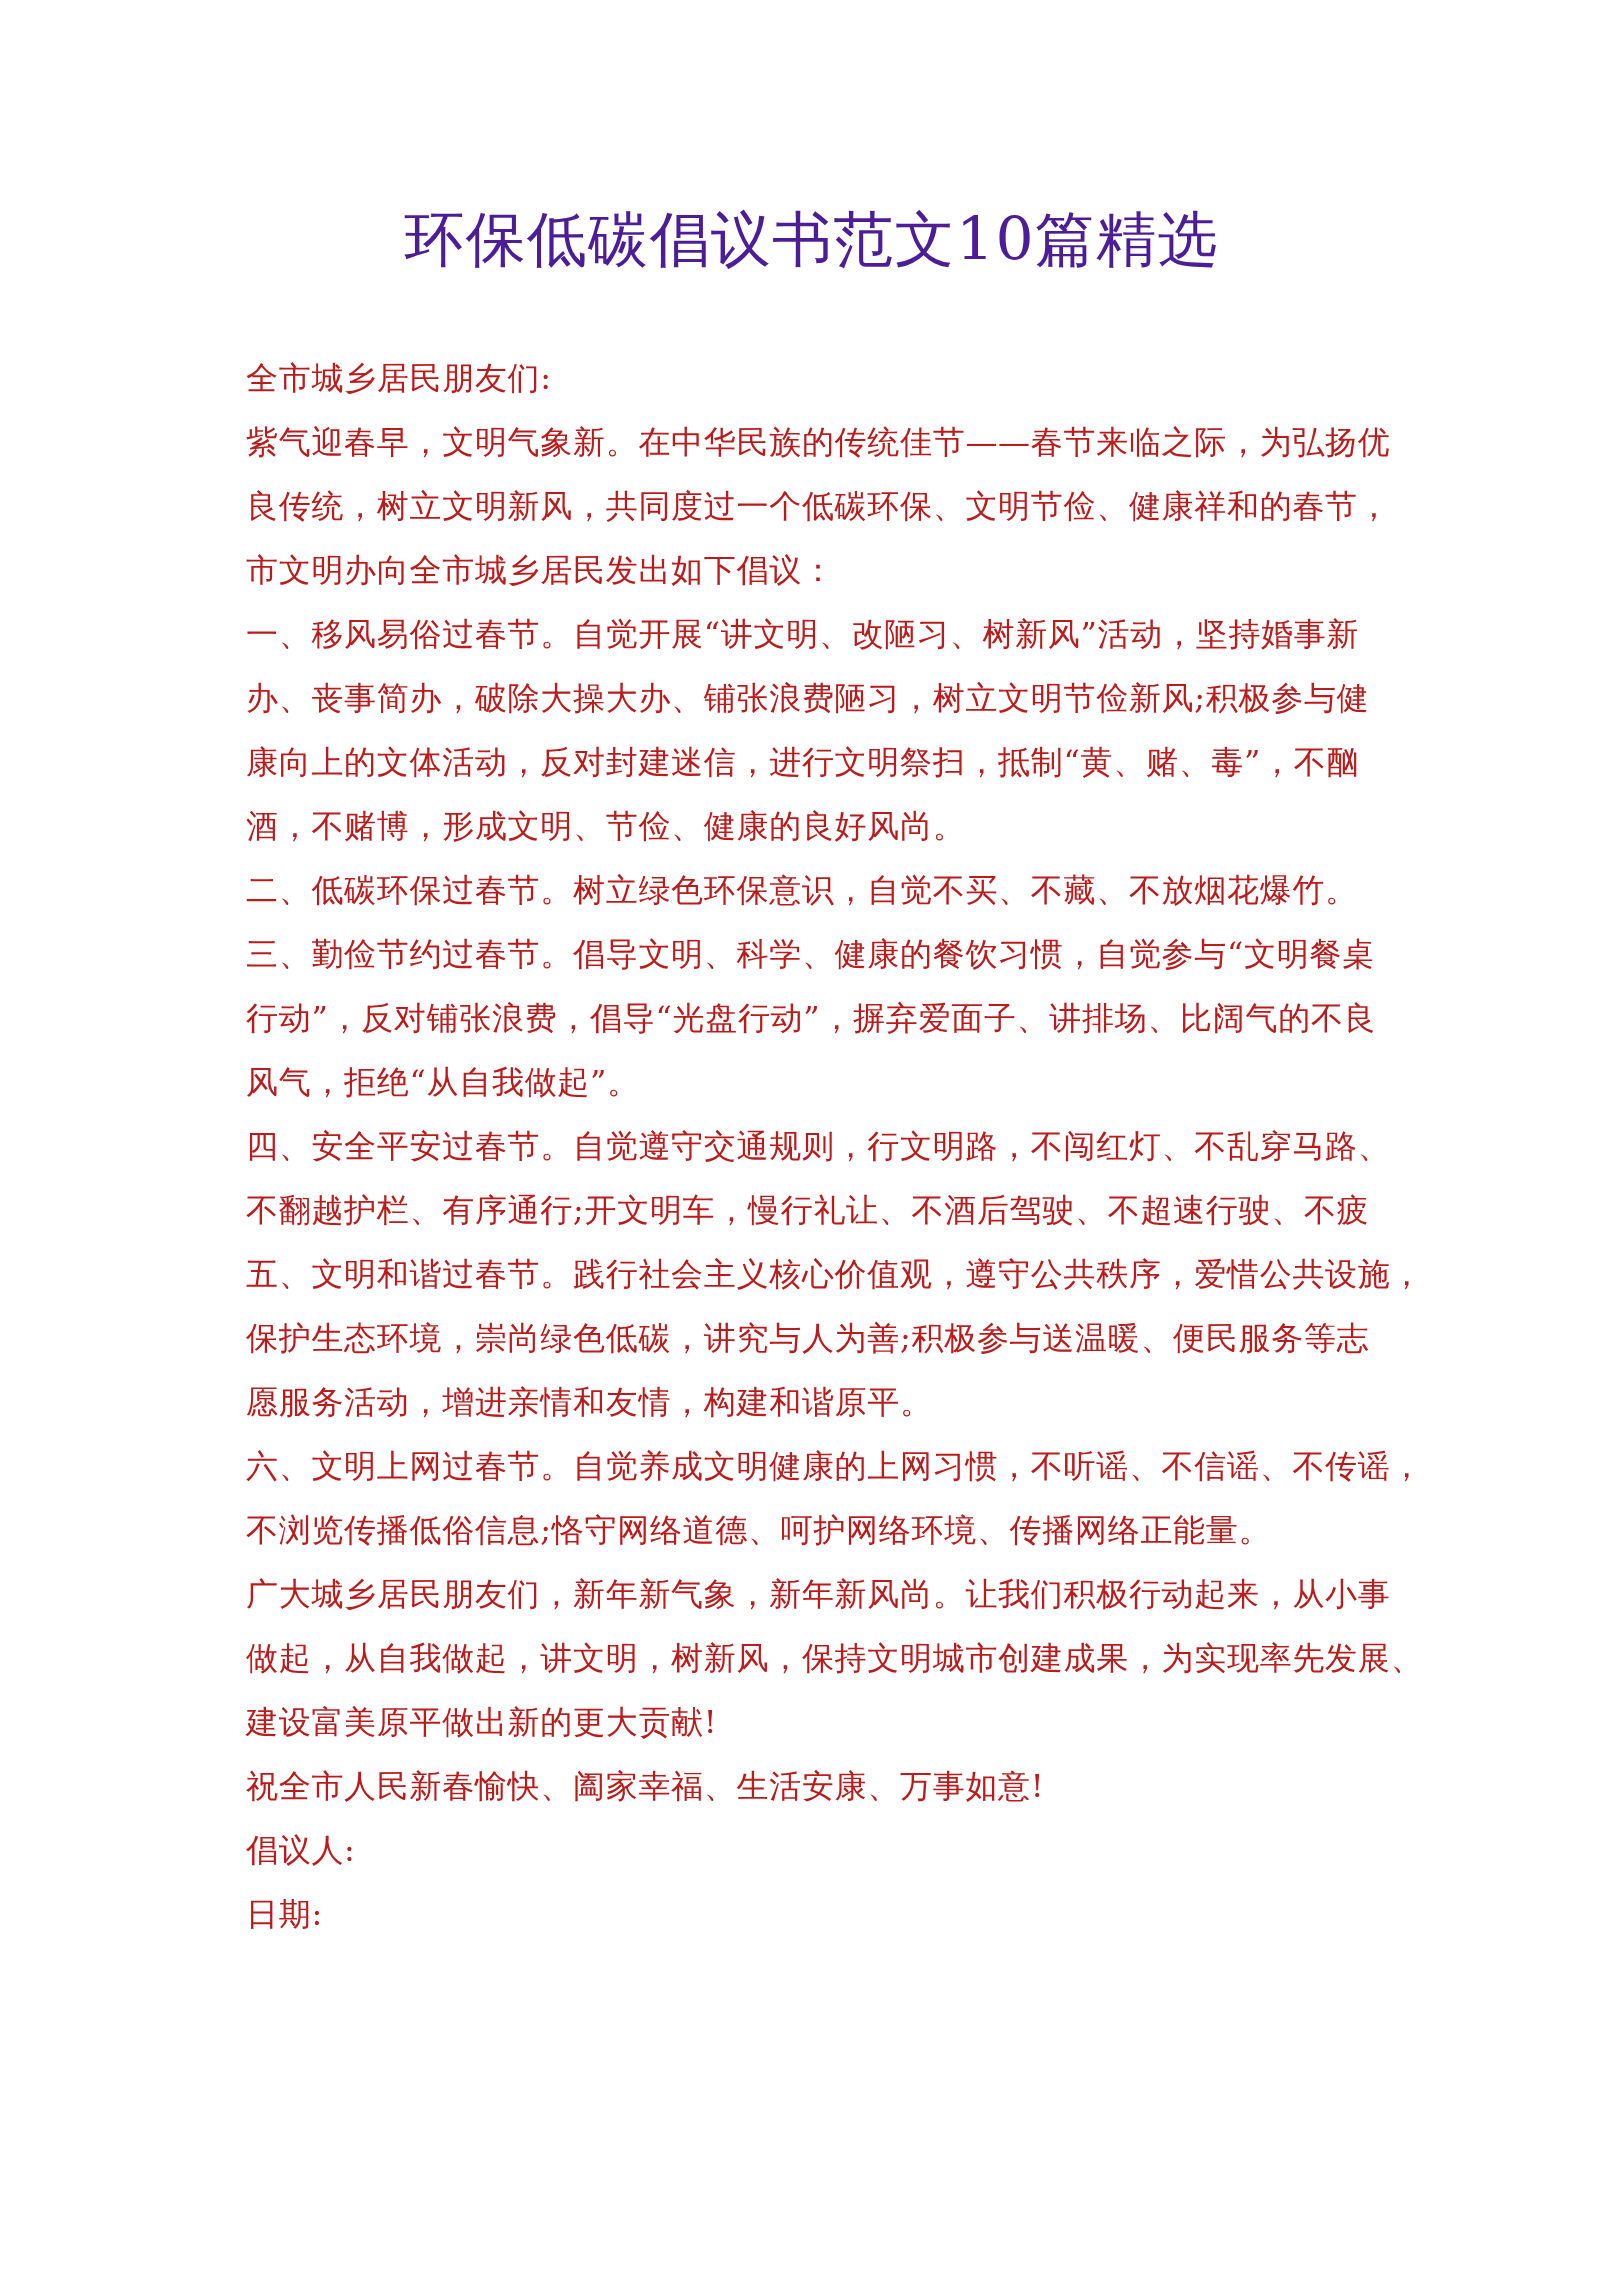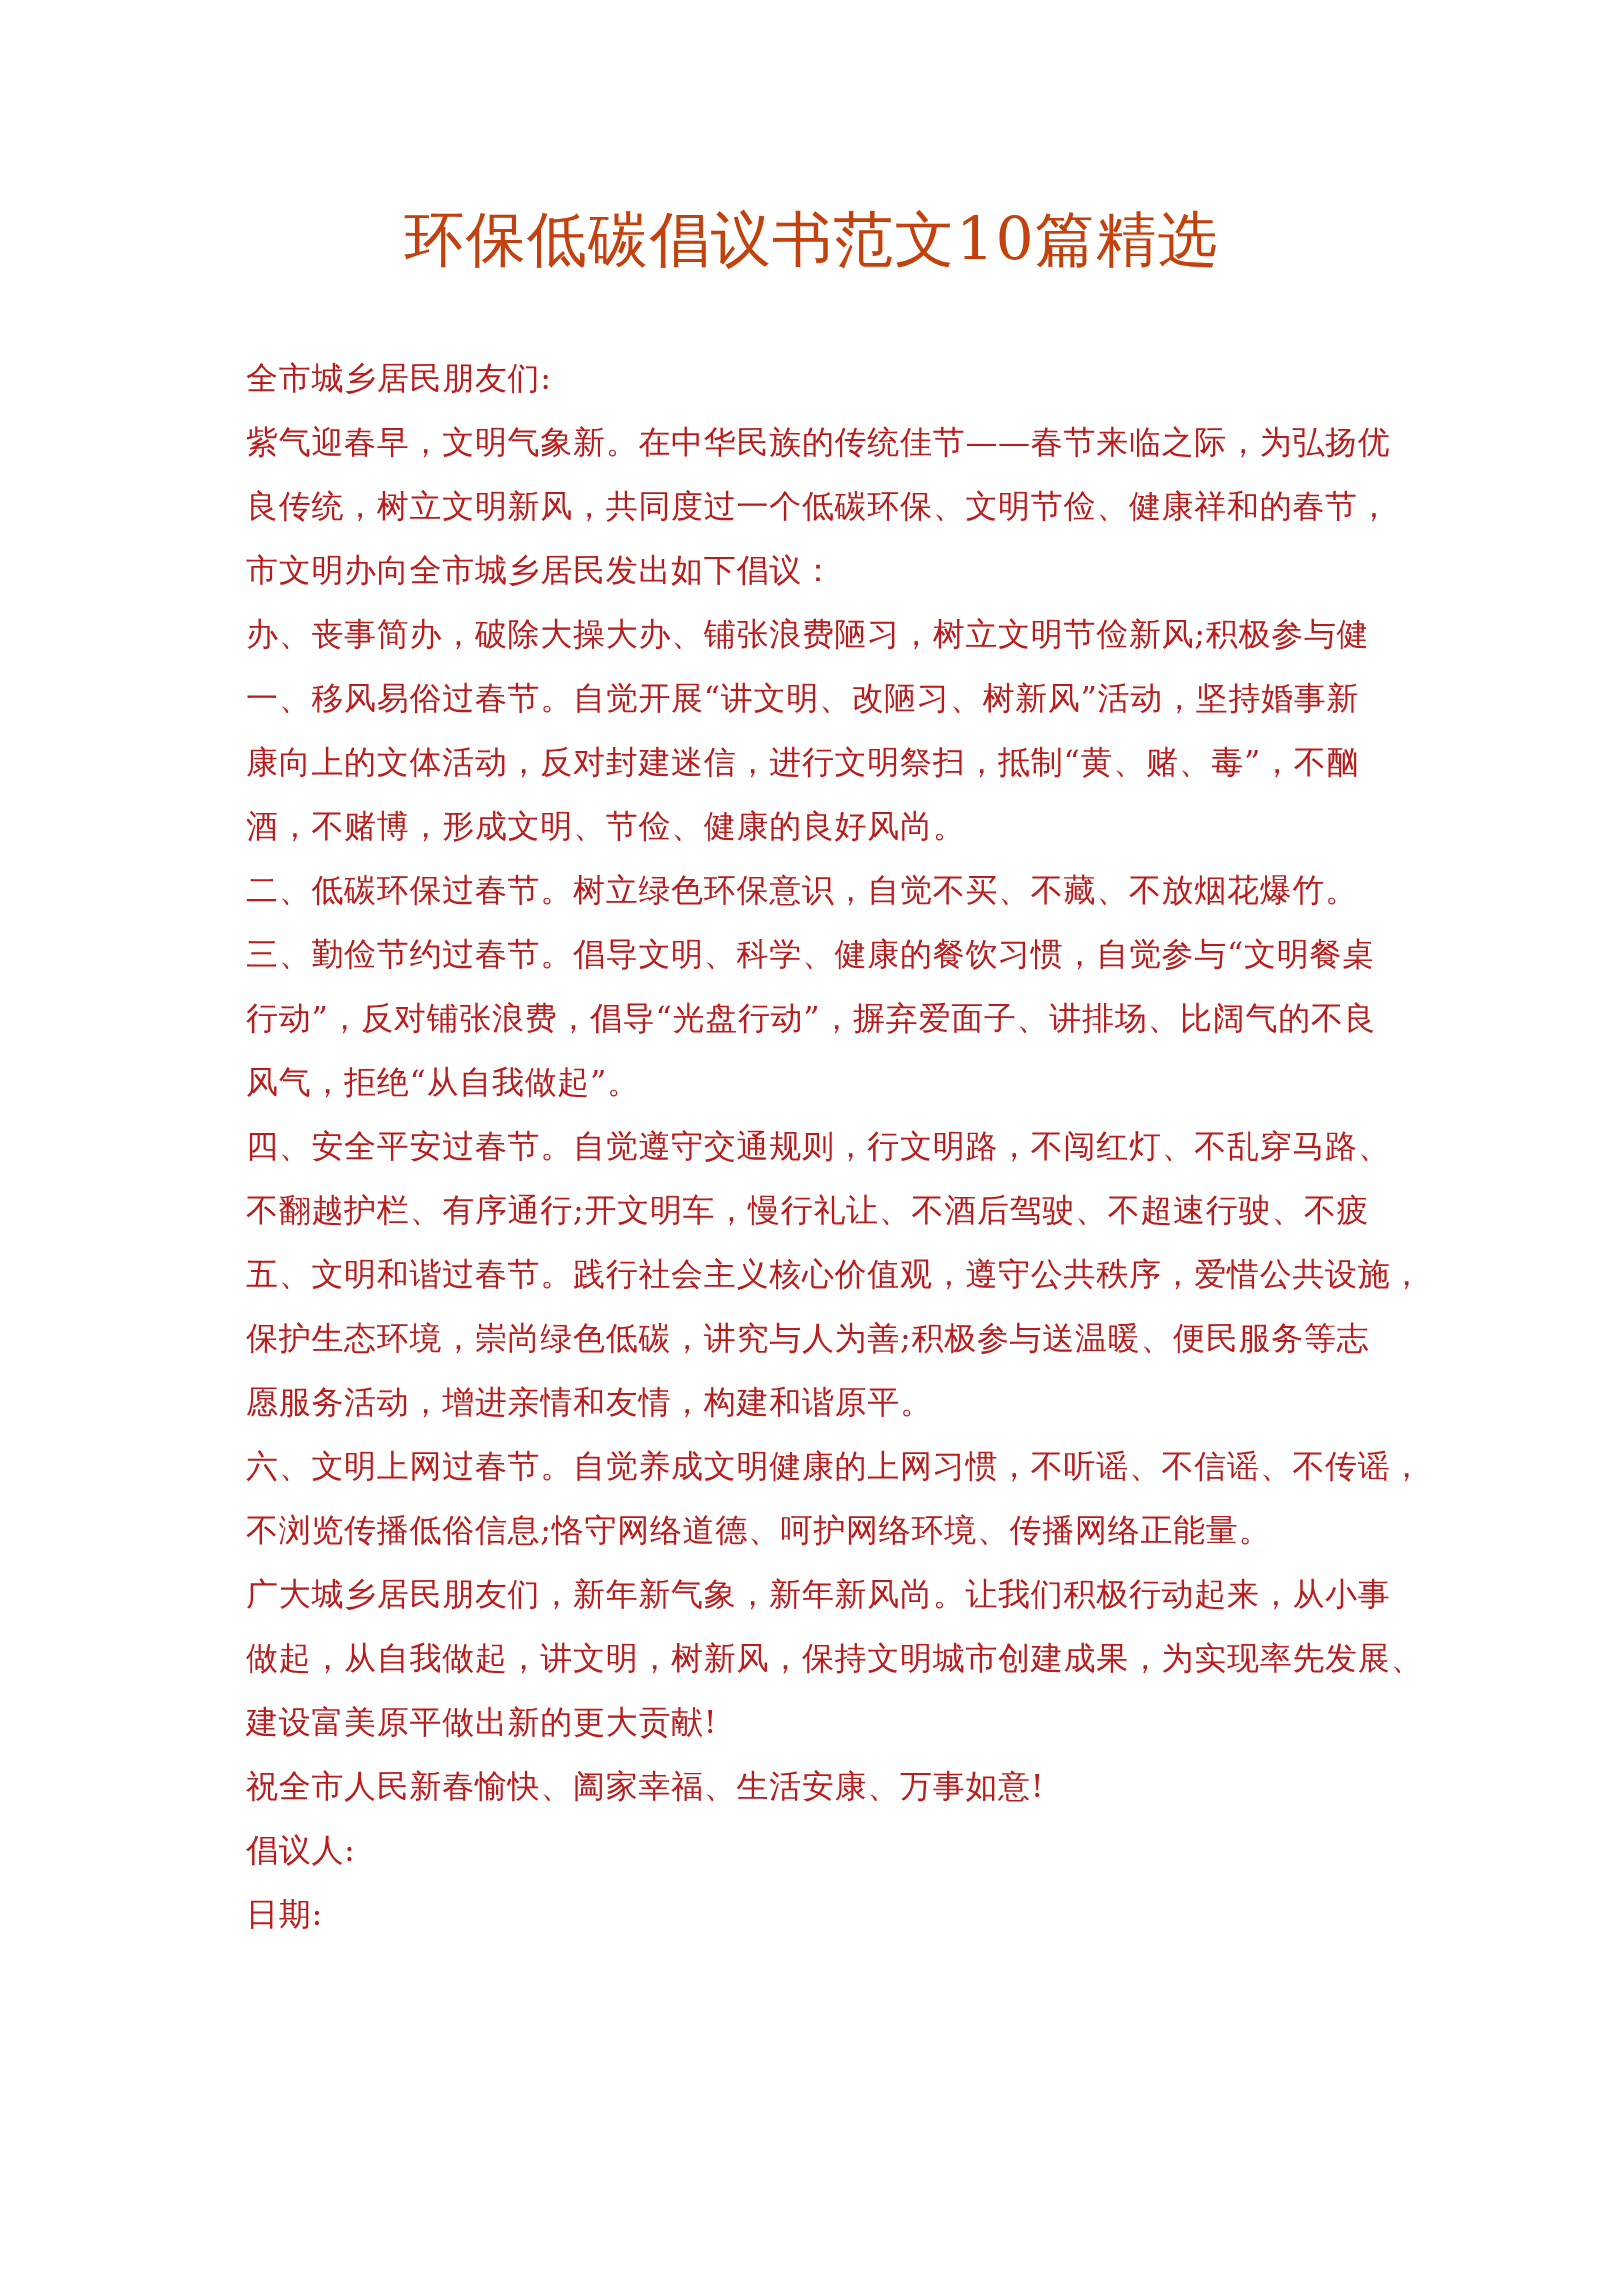--- a/index.html
+++ b/index.html
@@ -1,35 +1,35 @@
 <!DOCTYPE html>
 <html style="font-size:10.5px"><head>
 <meta charset="utf-8">
 <style>
   html, body { margin: 0; padding: 0; background: #ffffff; }
   body { width: 1623px; height: 2295px; position: relative; overflow: hidden;
          font-family: "DejaVu Serif", "Liberation Serif", serif; color: #000; }
   .page { position: absolute; left: 0; top: 0; width: 1623px; height: 2295px; background: #fff; }
   .title { position: absolute; top: 200px; left: 0; width: 1623px; text-align: center;
-           font-size: 60px; line-height: 79px; letter-spacing: 1.3px; color: #c2410c; }
+           font-size: 60px; line-height: 79px; letter-spacing: 1.3px; color: #4c1d95; }
   .body { position: absolute; left: 246px; top: 346px; width: 1158px; }
   .line { font-size: 32px; line-height: 64px; height: 64px; white-space: nowrap; color: #b91c1c; letter-spacing: 0.7px; }
 </style>
 </head>
 <body>
 
 <div class="page">
   <div class="title">环保低碳倡议书范文10篇精选</div>
   <div class="body">
     <div class="line">全市城乡居民朋友们:</div>
     <div class="line">紫气迎春早，文明气象新。在中华民族的传统佳节——春节来临之际，为弘扬优</div>
     <div class="line">良传统，树立文明新风，共同度过一个低碳环保、文明节俭、健康祥和的春节，</div>
     <div class="line">市文明办向全市城乡居民发出如下倡议：</div>
+    <div class="line">一、移风易俗过春节。自觉开展“讲文明、改陋习、树新风”活动，坚持婚事新</div>
     <div class="line">办、丧事简办，破除大操大办、铺张浪费陋习，树立文明节俭新风;积极参与健</div>
-    <div class="line">一、移风易俗过春节。自觉开展“讲文明、改陋习、树新风”活动，坚持婚事新</div>
     <div class="line">康向上的文体活动，反对封建迷信，进行文明祭扫，抵制“黄、赌、毒”，不酗</div>
     <div class="line">酒，不赌博，形成文明、节俭、健康的良好风尚。</div>
     <div class="line">二、低碳环保过春节。树立绿色环保意识，自觉不买、不藏、不放烟花爆竹。</div>
     <div class="line">三、勤俭节约过春节。倡导文明、科学、健康的餐饮习惯，自觉参与“文明餐桌</div>
     <div class="line">行动”，反对铺张浪费，倡导“光盘行动”，摒弃爱面子、讲排场、比阔气的不良</div>
     <div class="line">风气，拒绝“从自我做起”。</div>
     <div class="line">四、安全平安过春节。自觉遵守交通规则，行文明路，不闯红灯、不乱穿马路、</div>
     <div class="line">不翻越护栏、有序通行;开文明车，慢行礼让、不酒后驾驶、不超速行驶、不疲</div>
     <div class="line">五、文明和谐过春节。践行社会主义核心价值观，遵守公共秩序，爱惜公共设施，</div>
     <div class="line">保护生态环境，崇尚绿色低碳，讲究与人为善;积极参与送温暖、便民服务等志</div>

